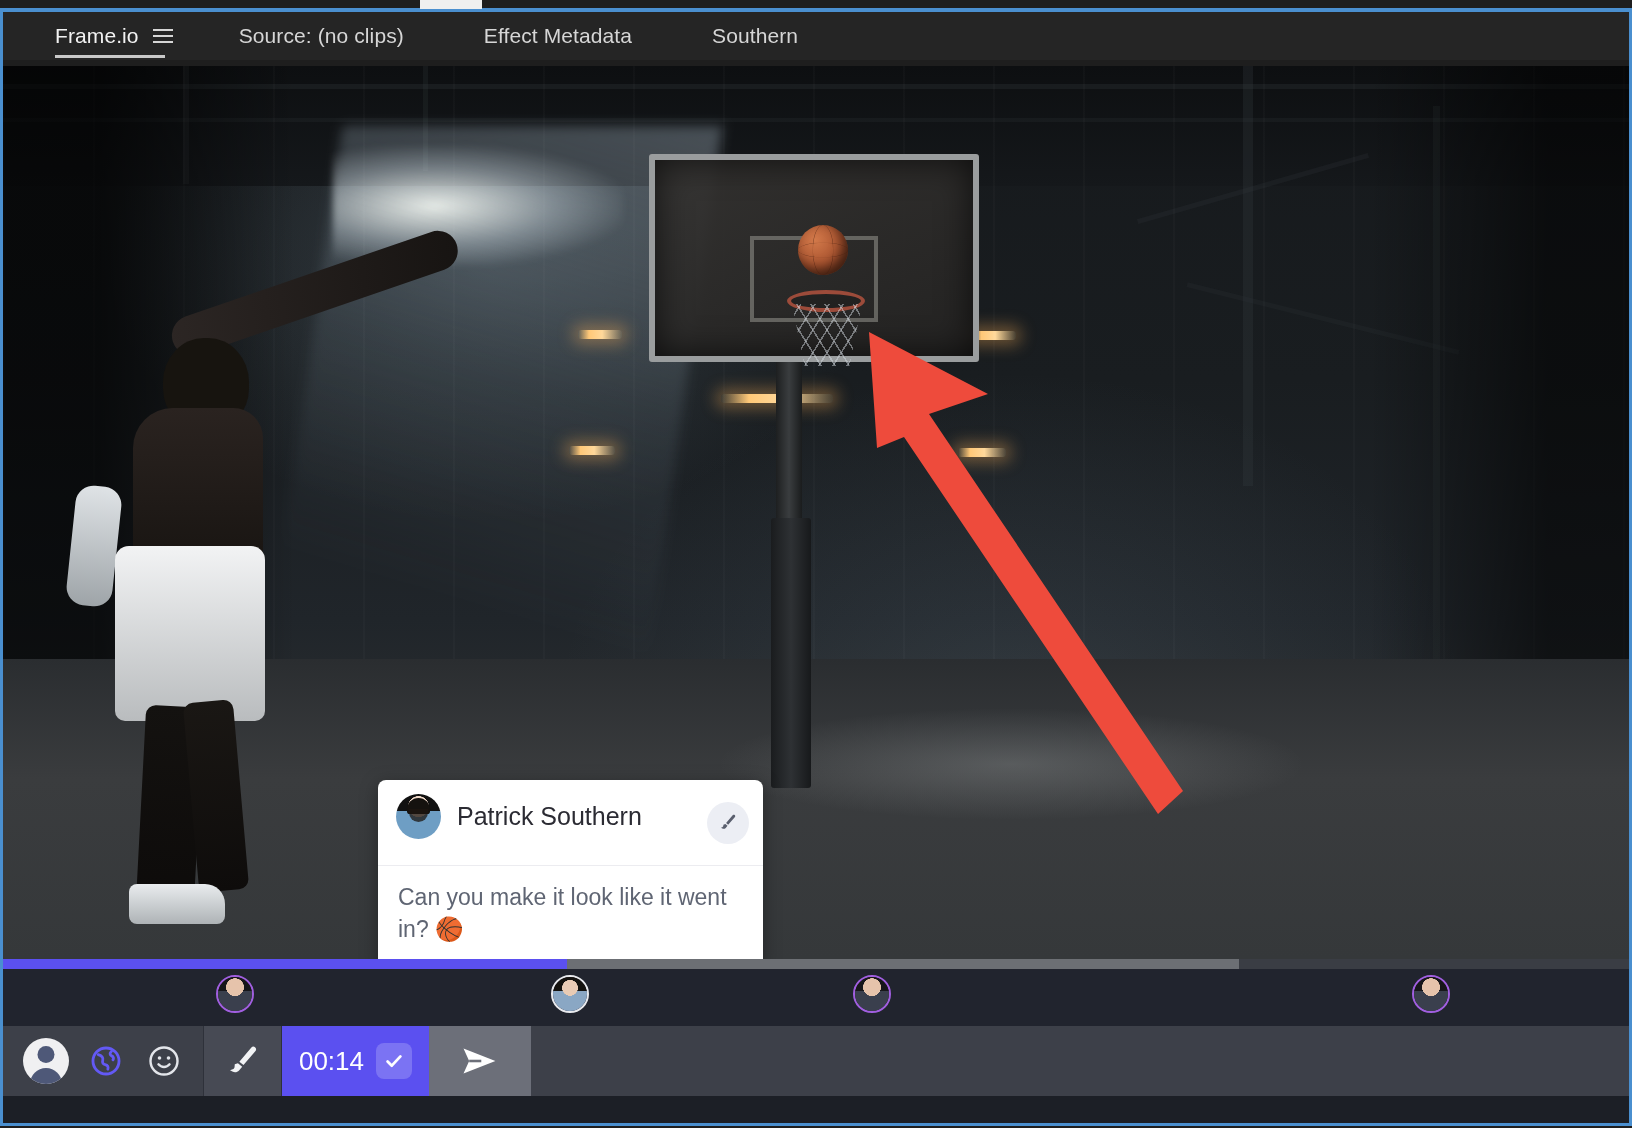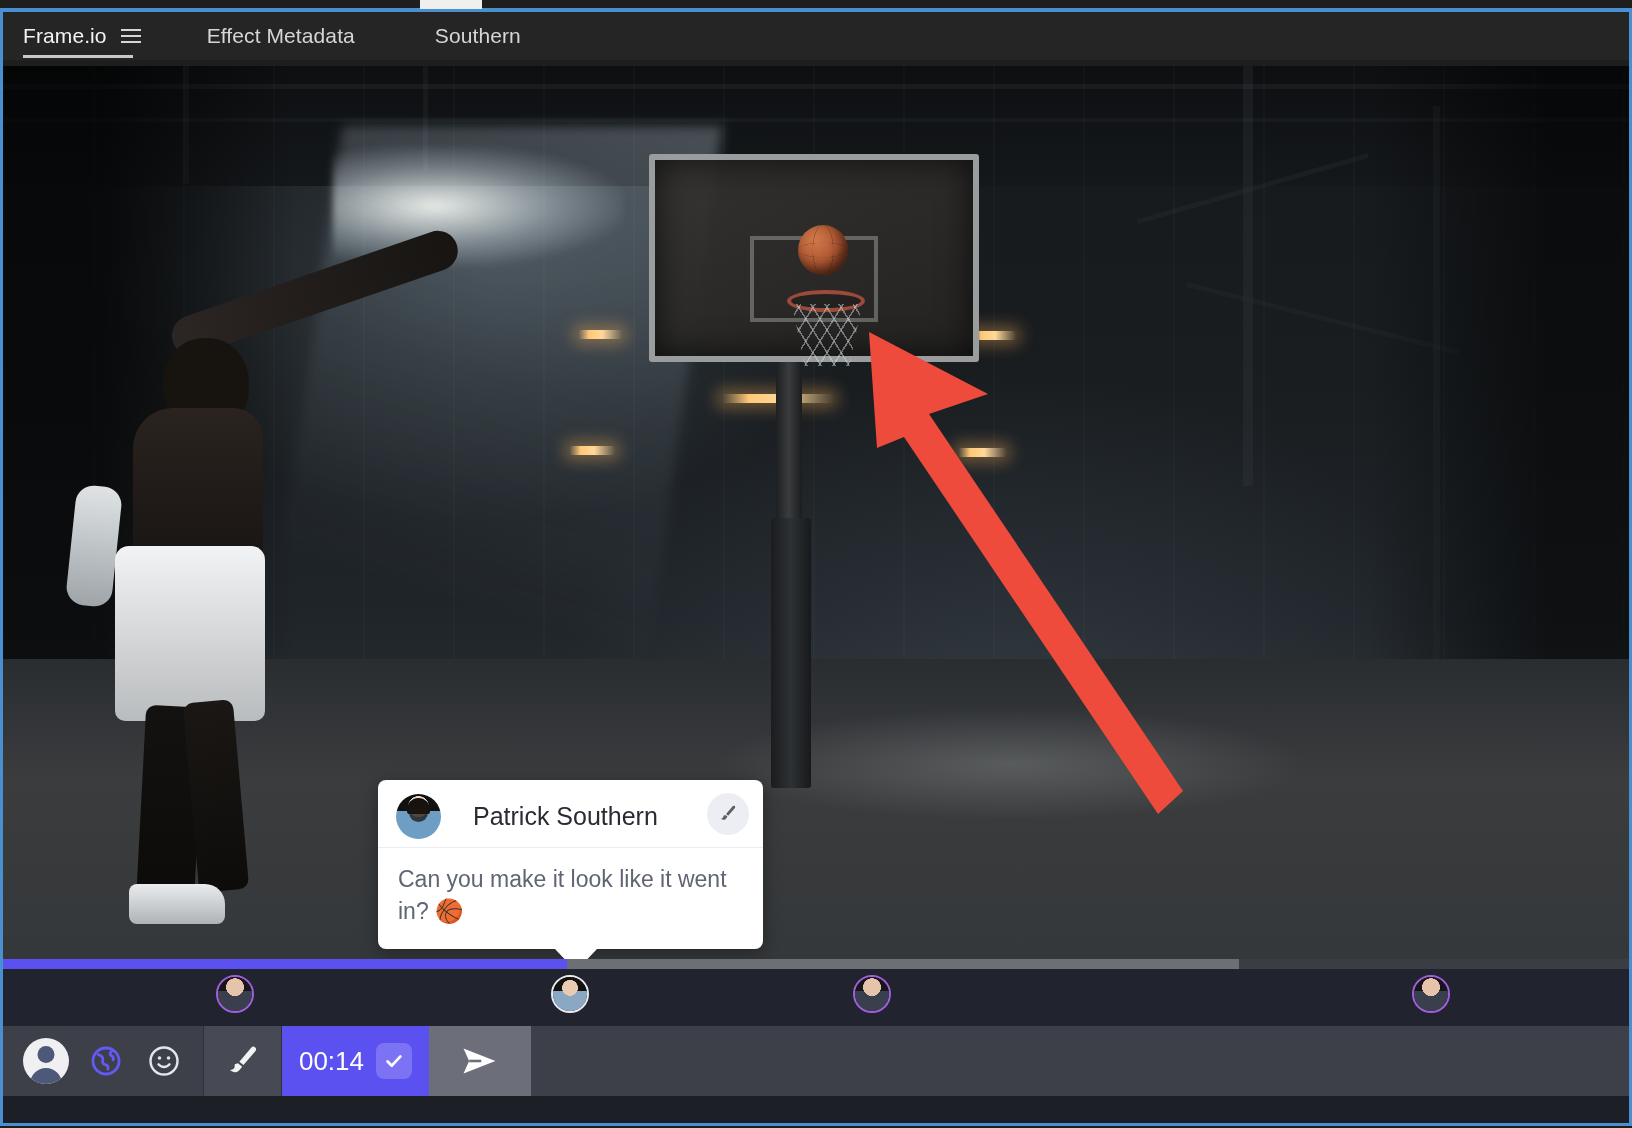--- a/index.html
+++ b/index.html
@@ -35,20 +35,21 @@
 
   
   .tabbar {
     position: absolute;
     left: 3px; top: 12px;
     width: 1626px; height: 48px;
     background: #252525;
     display: flex;
     align-items: center;
     z-index: 20;
+    padding-left: 32px;
   }
   .tab {
     position: relative;
     height: 54px;
     display: flex;
     align-items: center;
     color: #d6d6d6;
     font-size: 21px;
     letter-spacing: .1px;
     white-space: nowrap;
@@ -248,24 +249,23 @@
     position: absolute;
     left: 375px; top: 714px;
     width: 385px;
     background: #ffffff;
     border-radius: 8px;
     box-shadow: 0 4px 18px rgba(0,0,0,.35);
     z-index: 30;
   }
   .popup-head {
     display: flex; align-items: center;
-    padding: 14px 16px 8px 18px;
+    padding: 14px 16px 26px 18px;
     border-bottom: 1px solid #ececf0;
     position: relative;
-    gap: 16px;
   }
   .popup-avatar {
     width: 45px; height: 45px; border-radius: 50%;
     background: radial-gradient(circle at 50% 28%, #efd9c9 0 26%, rgba(0,0,0,0) 27%),
                 linear-gradient(180deg,#111 0 38%, #6e9ec4 38% 100%);
     flex: 0 0 auto;
     overflow: hidden; position: relative;
   }
   .popup-avatar .hair {
     position: absolute; left: 11px; top: 4px; width: 23px; height: 16px;
@@ -427,20 +427,23 @@
 
   <div class="tabbar">
     <div class="tab active" style="padding-left:20px;padding-right:26px;">
       <span class="tab-label">Frame.io</span>
       <span class="hamburger">
           <i></i>
           <i></i>
           <i></i>
         </span>
       <span class="tab-underline"></span>
+    </div>
+    <div class="tab" style="padding:0 40px;">
+      <span class="tab-label">Source: (no clips)</span>
     </div>
     <div class="tab" style="padding:0 40px;">
       <span class="tab-label">Effect Metadata</span>
     </div>
     <div class="tab" style="padding:0 40px;">
       <span class="tab-label">Southern</span>
     </div>
   </div>
 
   <div class="stage">

